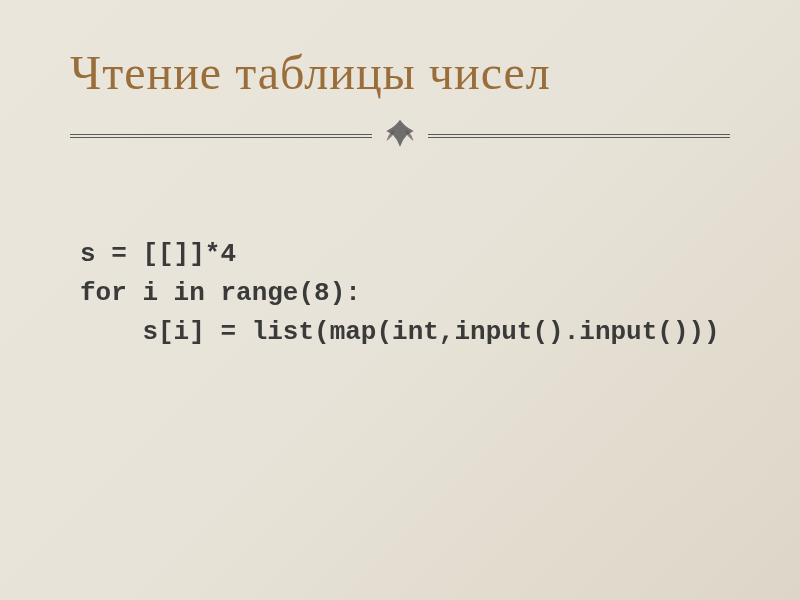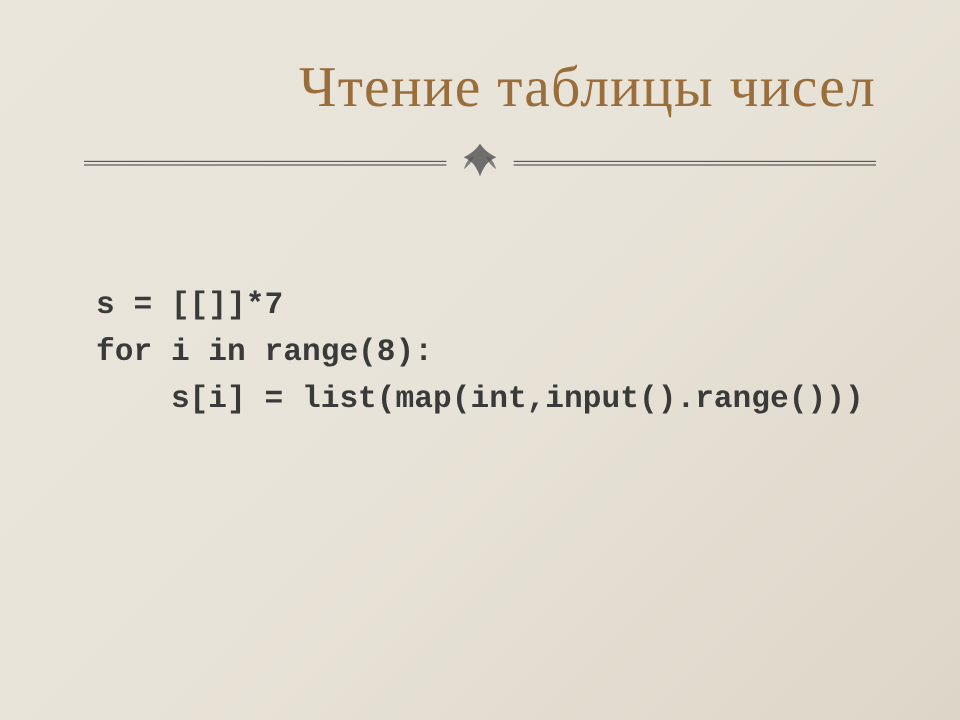--- a/index.html
+++ b/index.html
@@ -17,21 +17,21 @@
     }
     .slide {
       width: 100%;
       height: 100%;
       padding: 45px 70px;
       position: relative;
     }
     .title {
       font-size: 48px;
       color: #9a6e3a;
-      text-align: right;
+      text-align: left;
       font-weight: normal;
       margin-bottom: 15px;
       letter-spacing: 1px;
     }
     .divider-container {
       display: flex;
       align-items: center;
       justify-content: center;
       margin-bottom: 80px;
       position: relative;
@@ -102,17 +102,17 @@
       <svg viewBox="0 0 36 36" fill="none" stroke="#5a5a5a" stroke-width="1.5">
         <path d="M18 4 C14 10, 10 12, 6 14 C10 16, 14 18, 18 28 C22 18, 26 16, 30 14 C26 12, 22 10, 18 4 Z" fill="#5a5a5a" opacity="0.85"></path>
         <path d="M12 14 Q8 16, 6 22 Q10 19, 12 14" fill="#5a5a5a" opacity="0.7"></path>
         <path d="M24 14 Q28 16, 30 22 Q26 19, 24 14" fill="#5a5a5a" opacity="0.7"></path>
       </svg>
     </div>
     <div class="divider-line right"></div>
   </div>
 
   <div class="code-block">
-    <span class="code-line">s = [[]]*7</span>
+    <span class="code-line">s = [[]]*4</span>
     <span class="code-line">for i in range(8):</span>
-    <span class="code-line">    s[i] = list(map(int,input().range()))</span>
+    <span class="code-line">    s[i] = list(map(int,input().input()))</span>
   </div>
 </div>
 
 </body></html>

